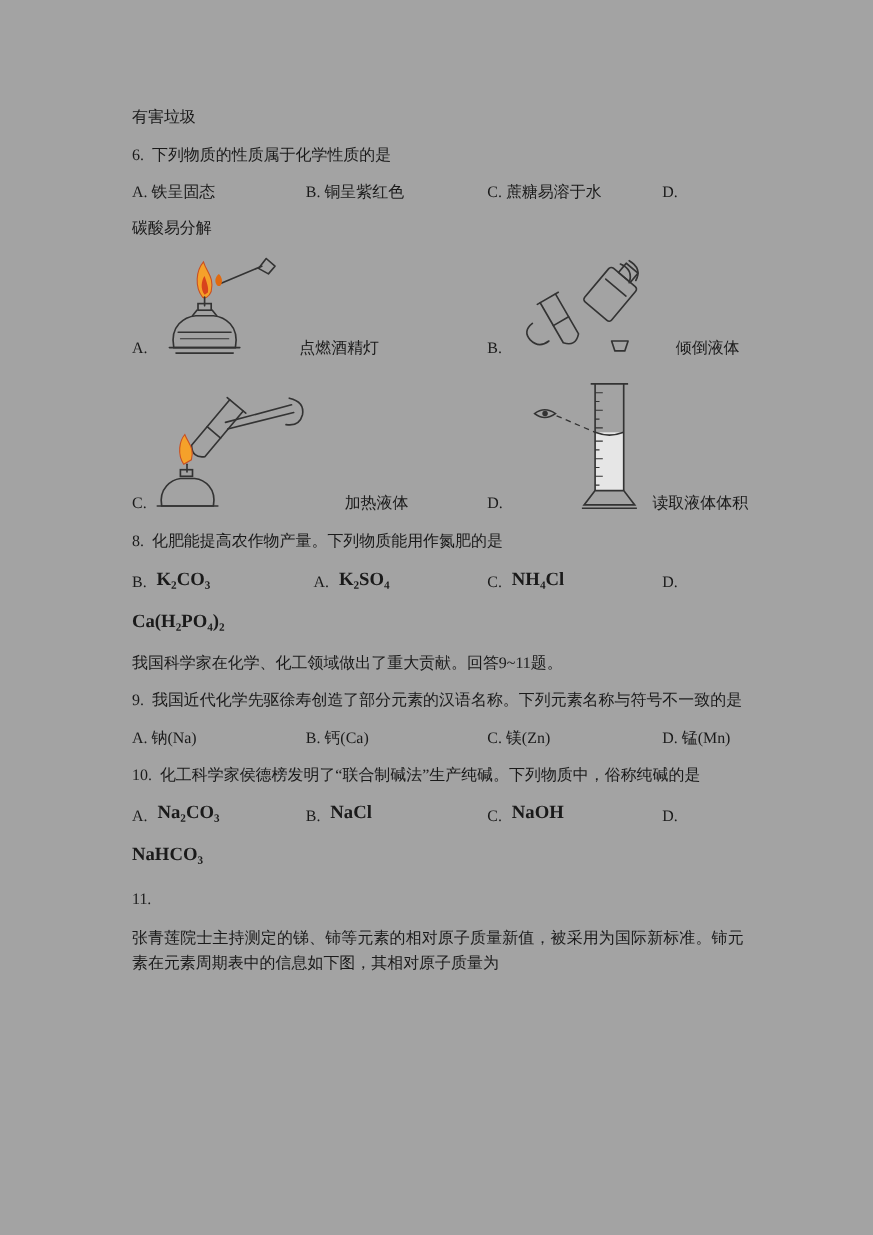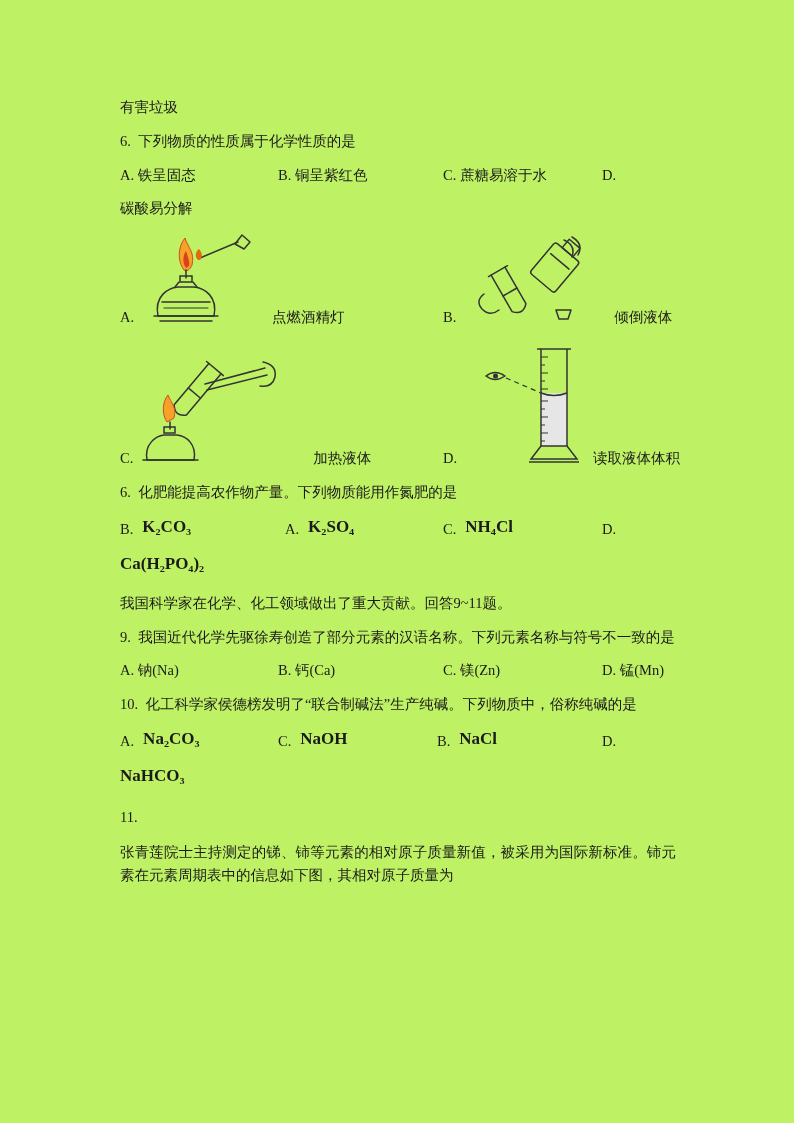--- a/index.html
+++ b/index.html
@@ -1,21 +1,21 @@
 <!DOCTYPE html>
 <html><head>
 <meta charset="utf-8">
 <style>
   * { box-sizing: border-box; }
   html, body { margin: 0; padding: 0; background: #ffffff; }
   .page {
     width: 794px; height: 1123px; margin: 0 auto; overflow: hidden;
     padding: 97px 118px 40px 120px;
     font-family: "Liberation Serif", "DejaVu Serif", serif;
-    font-size: 14.5px; color: #1a1a1a; background: #bef264;
+    font-size: 14.5px; color: #1a1a1a; background: #a3a3a3;
   }
   .line { margin: 0 0 12px; line-height: 1.5; white-space: pre-wrap; }
   .para { margin: 0 0 12px; line-height: 1.62; text-align: justify; white-space: pre-wrap; }
   .opt-row { display: flex; margin: 0 0 12px; line-height: 1.5; justify-content: space-between; }
   .col { white-space: pre-wrap; }
   .col-a { width: 158px; }
   .col-b { width: 165px; }
   .col-c { width: 159px; }
   .col-d { flex: 1; }
   .formula { font-family: "Liberation Serif", serif; font-weight: 700; font-size: 17px; position: relative; top: -2px; }
@@ -138,21 +138,21 @@
           <path d="M58,14 h7 M58,22 h4 M58,30 h7 M58,38 h4 M58,46 h7 M58,58 h7 M58,66 h4 M58,74 h7 M58,82 h4 M58,90 h7 M58,98 h4" stroke-width="1"></path>
           <path d="M58,103 L48,116 L94,116 L84,103 Z"></path>
           <line x1="46" y1="119" x2="96" y2="119"></line>
         </g>
       </svg>
       <span class="fig-caption" style="margin-left:10px">读取液体体积</span>
     </div>
 
   </div>
 
-  <p class="line">6.  化肥能提高农作物产量。下列物质能用作氮肥的是</p>
+  <p class="line">8.  化肥能提高农作物产量。下列物质能用作氮肥的是</p>
   <div class="opt-row">
     <span class="col col-b"><span class="opt-letter">B.</span><span class="formula">K₂CO₃</span></span>
     <span class="col col-a"><span class="opt-letter">A.</span><span class="formula">K₂SO₄</span></span>
     <span class="col col-c"><span class="opt-letter">C.</span><span class="formula">NH₄Cl</span></span>
     <span class="col col-d"><span class="opt-letter">D.</span><span class="formula"></span></span>
   </div>
   <p class="formula-line"><span class="formula">Ca(H₂PO₄)₂</span></p>
 
   <p class="line">我国科学家在化学、化工领域做出了重大贡献。回答9~11题。</p>
 
@@ -160,22 +160,22 @@
   <div class="opt-row">
     <span class="col col-a">A. 钠(Na)</span>
     <span class="col col-b">B. 钙(Ca)</span>
     <span class="col col-c">C. 镁(Zn)</span>
     <span class="col col-d">D. 锰(Mn)</span>
   </div>
 
   <p class="line">10.  化工科学家侯德榜发明了“联合制碱法”生产纯碱。下列物质中，俗称纯碱的是</p>
   <div class="opt-row">
     <span class="col col-a"><span class="opt-letter">A.</span><span class="formula">Na₂CO₃</span></span>
+    <span class="col col-b"><span class="opt-letter">B.</span><span class="formula">NaCl</span></span>
     <span class="col col-c"><span class="opt-letter">C.</span><span class="formula">NaOH</span></span>
-    <span class="col col-b"><span class="opt-letter">B.</span><span class="formula">NaCl</span></span>
     <span class="col col-d"><span class="opt-letter">D.</span><span class="formula"></span></span>
   </div>
   <p class="formula-line"><span class="formula">NaHCO₃</span></p>
 
   <p class="line mt-lg">11.</p>
   <p class="para">张青莲院士主持测定的锑、铈等元素的相对原子质量新值，被采用为国际新标准。铈元素在元素周期表中的信息如下图，其相对原子质量为</p>
 
 </div>
 
 </body></html>

